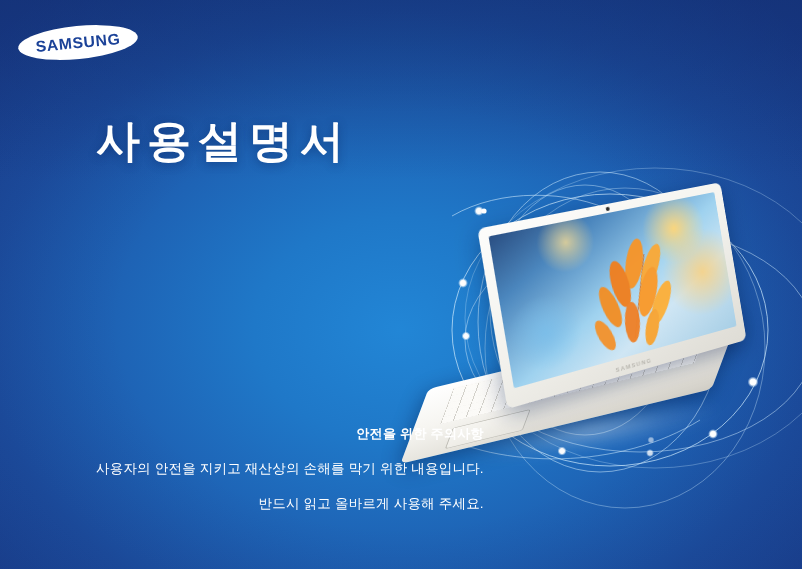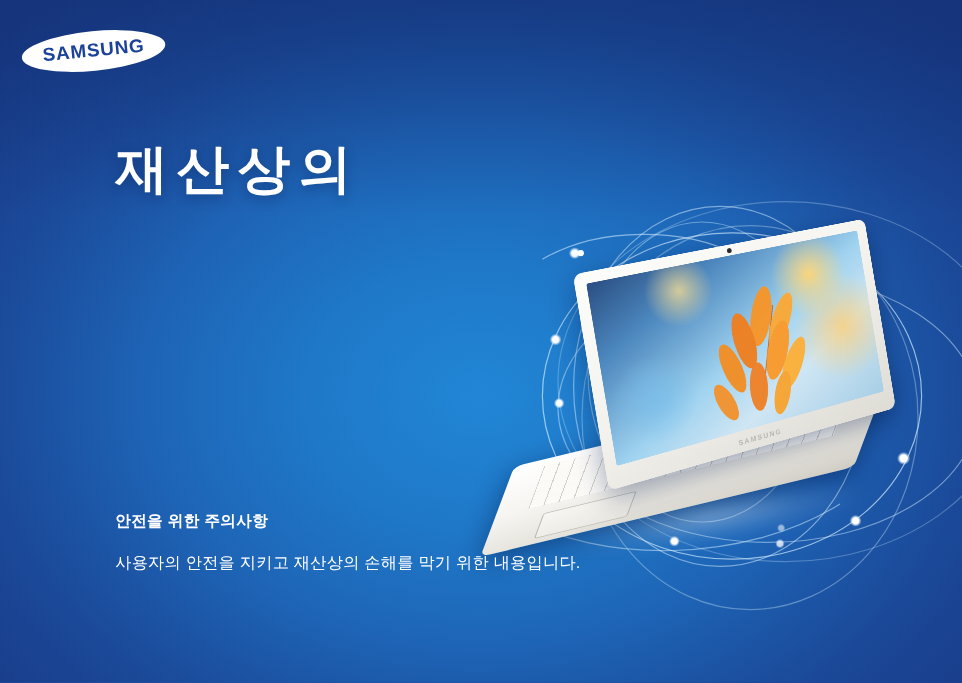--- a/index.html
+++ b/index.html
@@ -44,21 +44,21 @@
 
   
   .title{
     position:absolute;left:96px;top:112px;
     color:#ffffff;font-size:44px;font-weight:bold;letter-spacing:7px;
     text-shadow:0 2px 10px rgba(10,35,90,.45);
     white-space:nowrap;
   }
 
   
-  .safety{position:absolute;left:96px;top:425px;}
+  .safety{position:absolute;left:96px;top:425px;text-align:right;}
   .safety-head{
     color:#ffffff;font-size:13px;font-weight:bold;letter-spacing:.3px;
     margin:0 0 8px 0;white-space:nowrap;
   }
   .safety-line{
     color:#ffffff;font-size:13.5px;letter-spacing:.2px;
     line-height:19px;white-space:nowrap;margin-top:16px;
   }
 
   
@@ -195,20 +195,21 @@
       </div>
       <div class="lid-logo">SAMSUNG</div>
     </div>
   </div>
 
   <div class="logo">
     <div class="ellipse"></div>
     <div class="word">SAMSUNG</div>
   </div>
 
-  <div class="title">재산상의</div>
+  <div class="title">사용설명서</div>
 
   <div class="safety">
     <div class="safety-head">안전을 위한 주의사항</div>
     <div class="safety-line">사용자의 안전을 지키고 재산상의 손해를 막기 위한 내용입니다.</div>
+    <div class="safety-line">반드시 읽고 올바르게 사용해 주세요.</div>
   </div>
 
 </div>
 
 </body></html>

